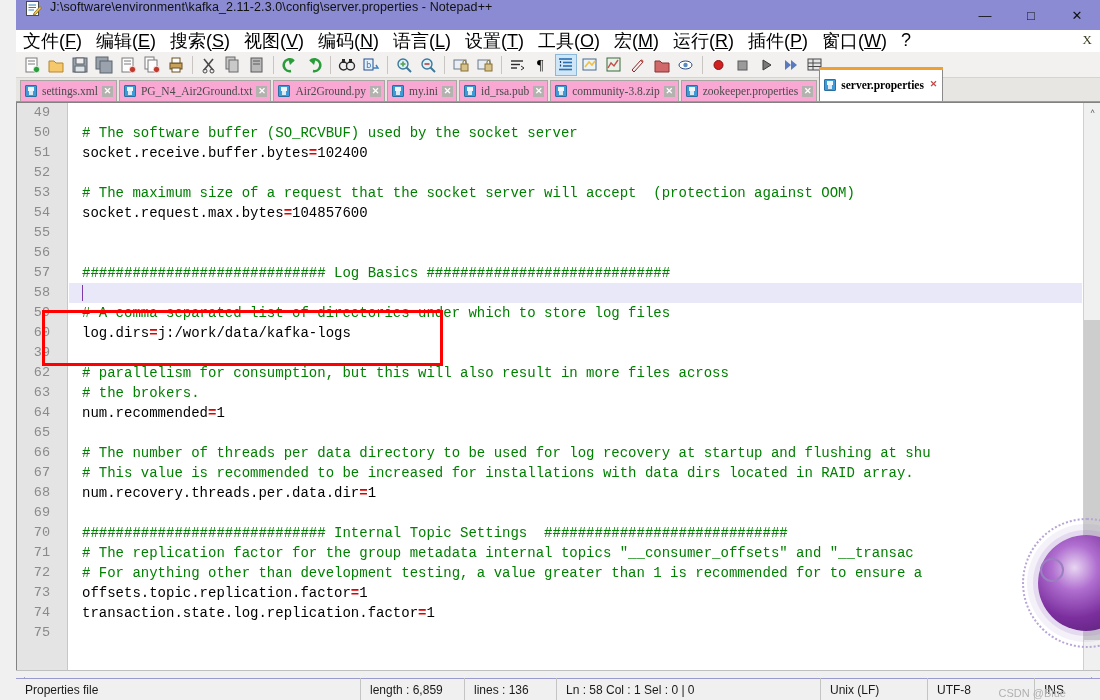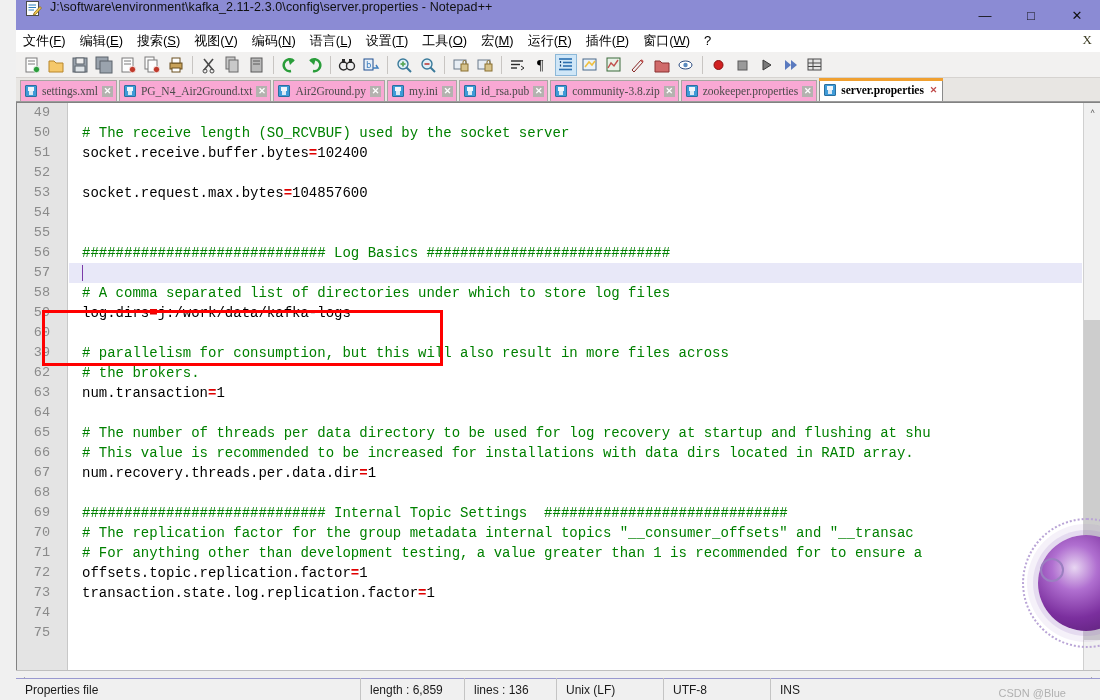--- a/index.html
+++ b/index.html
@@ -58,21 +58,21 @@
   }
 
   
   #menubar {
     position: absolute; left: 16px; top: 30px; right: 0; height: 22px;
     background: #ffffff;
     display: flex; align-items: center;
     border-bottom: 1px solid #ffffff;
   }
   #menubar .mi {
-    font-size: 13px; color: #000; padding: 2px 7px 2px 7px;
+    font-size: 18px; color: #000; padding: 2px 7px 2px 7px;
     white-space: nowrap;
   }
   #menubar .mi u { text-decoration: underline; }
   #menu-close {
     position: absolute; right: 8px; top: 2px;
     font-size: 13px; color: #3a3a20; font-family: "Liberation Serif", serif;
   }
 
   
   #toolbar {
@@ -108,21 +108,21 @@
     display: flex; align-items: center;
     padding: 0 3px 0 4px;
     font-family: "Liberation Serif", serif;
     font-size: 11.5px;
     color: #4a4a4a;
     white-space: nowrap;
     position: relative;
   }
   .tab.active {
     background: #ffffff;
-    height: 23px;
+    height: 34px;
     border-color: #8a8a8a;
     color: #000;
     font-weight: bold;
     z-index: 3;
   }
   .tab.active::before {
     content: ""; position: absolute; left: -1px; right: -1px; top: -1px;
     height: 3px; background: #f0a030;
   }
   .tab .t-ico {
@@ -616,34 +616,35 @@
         <div class="ln">69</div>
         <div class="ln">70</div>
         <div class="ln">71</div>
         <div class="ln">72</div>
         <div class="ln">73</div>
         <div class="ln">74</div>
         <div class="ln">75</div>
       </div>
     <div id="code">
         <div class="cl"></div>
-        <div class="cl"><span class="cmt"># The receive length (SO_RCVBUF) used by the socket server</span></div>
+        <div class="cl"><span class="cmt"># The software buffer (SO_RCVBUF) used by the socket server</span></div>
         <div class="cl"><span class="">socket.receive.buffer.bytes</span><span class="eq">=</span><span class="">102400</span></div>
         <div class="cl"></div>
+        <div class="cl"><span class="cmt"># The maximum size of a request that the socket server will accept  (protection against OOM)</span></div>
         <div class="cl"><span class="">socket.request.max.bytes</span><span class="eq">=</span><span class="">104857600</span></div>
         <div class="cl"></div>
         <div class="cl"></div>
         <div class="cl"><span class="cmt">############################# Log Basics #############################</span></div>
         <div class="cl cur"></div>
         <div class="cl"><span class="cmt"># A comma separated list of directories under which to store log files</span></div>
         <div class="cl"><span class="">log.dirs</span><span class="eq">=</span><span class="">j:/work/data/kafka-logs</span></div>
         <div class="cl"></div>
         <div class="cl"><span class="cmt"># parallelism for consumption, but this will also result in more files across</span></div>
         <div class="cl"><span class="cmt"># the brokers.</span></div>
-        <div class="cl"><span class="">num.transaction</span><span class="eq">=</span><span class="">1</span></div>
+        <div class="cl"><span class="">num.recommended</span><span class="eq">=</span><span class="">1</span></div>
         <div class="cl"></div>
         <div class="cl"><span class="cmt"># The number of threads per data directory to be used for log recovery at startup and flushing at shu</span></div>
         <div class="cl"><span class="cmt"># This value is recommended to be increased for installations with data dirs located in RAID array.</span></div>
         <div class="cl"><span class="">num.recovery.threads.per.data.dir</span><span class="eq">=</span><span class="">1</span></div>
         <div class="cl"></div>
         <div class="cl"><span class="cmt">############################# Internal Topic Settings  #############################</span></div>
         <div class="cl"><span class="cmt"># The replication factor for the group metadata internal topics "__consumer_offsets" and "__transac</span></div>
         <div class="cl"><span class="cmt"># For anything other than development testing, a value greater than 1 is recommended for to ensure a</span></div>
         <div class="cl"><span class="">offsets.topic.replication.factor</span><span class="eq">=</span><span class="">1</span></div>
         <div class="cl"><span class="">transaction.state.log.replication.factor</span><span class="eq">=</span><span class="">1</span></div>
@@ -656,20 +657,21 @@
 
   <div id="hscroll">
     <div class="harrow">‹</div>
     <div class="harrow">›</div>
   </div>
 
   <div id="statusbar">
     <div class="sb" id="sb-type">Properties file</div>
     <div class="sb" id="sb-len">length : 6,859</div>
     <div class="sb" id="sb-lines">lines : 136</div>
+    <div class="sb" id="sb-pos">Ln : 58    Col : 1    Sel : 0 | 0</div>
     <div class="sb" id="sb-eol">Unix (LF)</div>
     <div class="sb" id="sb-enc">UTF-8</div>
     <div class="sb" id="sb-ins">INS</div>
   </div>
 
   <div id="watermark">CSDN @Blue</div>
 </div>
 
 <div id="annot"></div>
 

